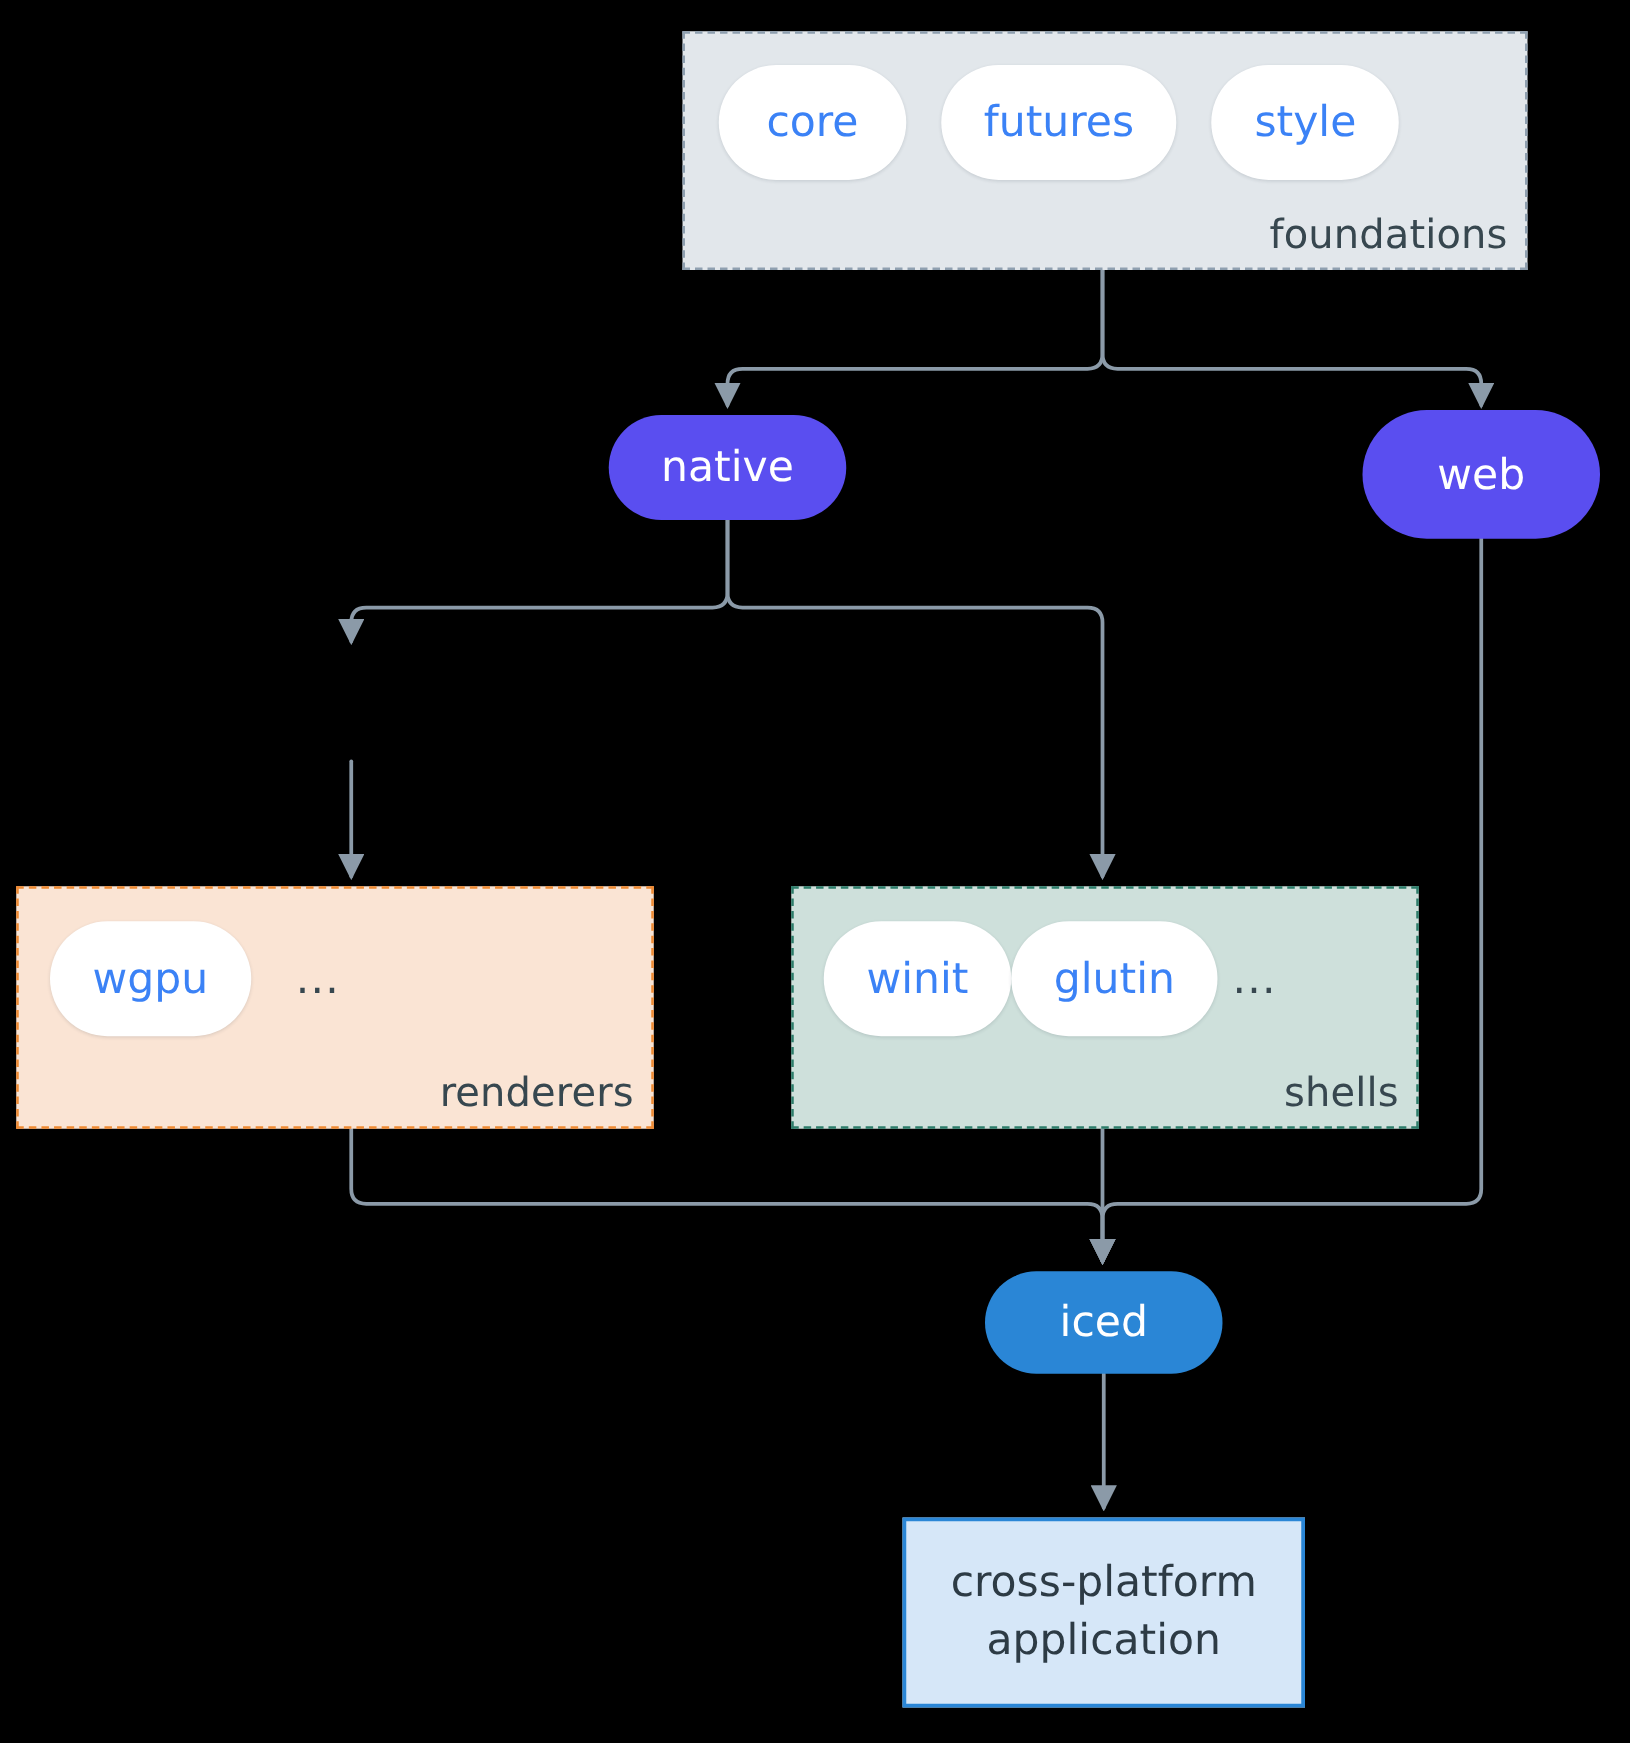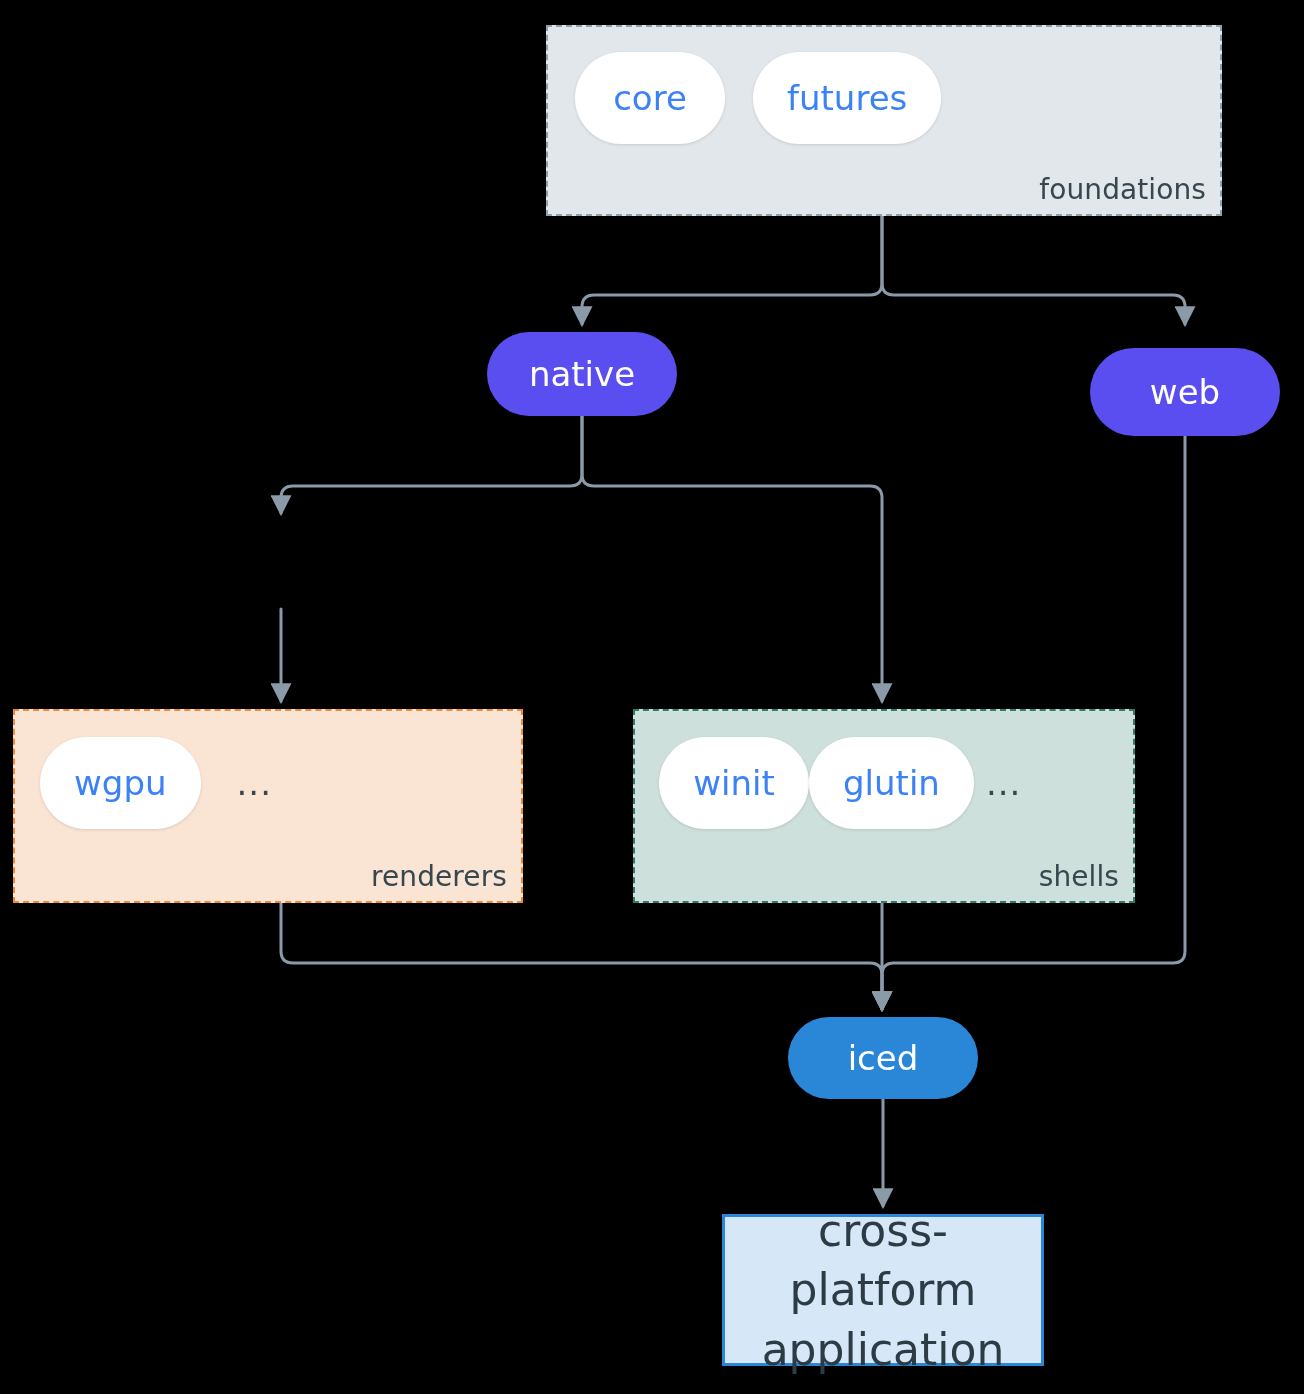--- a/index.html
+++ b/index.html
@@ -32,21 +32,21 @@
   }
   
   .cluster {
     position: absolute;
     box-sizing: border-box;
   }
   .cluster .cluster-label {
     position: absolute;
     right: 14px;
     bottom: 8px;
-    font-size: 28px;
+    font-size: 32px;
     color: #37474f;
     letter-spacing: 0.1px;
     white-space: nowrap;
   }
   .cluster .pill-row {
     position: absolute;
     left: 0;
     top: 0;
     display: flex;
     align-items: center;
@@ -126,23 +126,23 @@
   }
   #node-native {
     left: 487px;
     top: 332px;
     width: 190px;
     height: 84px;
     background: #5a4ef0;
   }
   #node-web {
     left: 1090px;
-    top: 348px;
-    width: 190px;
-    height: 88px;
+    top: 328px;
+    width: 190px;
+    height: 103px;
     background: #5a4ef0;
   }
   #node-graphics {
     left: 188px;
     top: 521px;
     width: 190px;
     height: 88px;
     background: #e4823c;
   }
   #node-iced {
@@ -159,21 +159,21 @@
     top: 1214px;
     width: 322px;
     height: 152px;
     background: #d6e7f8;
     border: 3px solid #2a86d6;
     box-sizing: border-box;
     display: flex;
     flex-direction: column;
     align-items: center;
     justify-content: center;
-    font-size: 44px;
+    font-size: 34px;
     color: #2d3b45;
     line-height: 1.35;
     text-align: center;
   }
 </style>
 </head>
 <body>
 
 <div id="canvas">
 
@@ -200,20 +200,21 @@
 
     <path d="M 1185 416 L 1185 951 Q 1185 963 1173 963 L 894 963 Q 882 963 882 975 L 882 1009" fill="none" stroke="#8b9aa8" stroke-width="3" stroke-linecap="round" marker-end="url(#arrow)"></path>
 
     <path d="M 883 1099 L 883 1206" fill="none" stroke="#8b9aa8" stroke-width="3" stroke-linecap="round" marker-end="url(#arrow)"></path>
   </svg>
 
   <div class="cluster" id="cluster-foundations">
     <div class="pill-row">
       <div class="pill-white">core</div>
       <div class="pill-white">futures</div>
+      <div class="pill-white">style</div>
     </div>
     <div class="cluster-label">foundations</div>
   </div>
 
   <div class="cluster" id="cluster-renderers">
     <div class="pill-row">
       <div class="pill-white">wgpu</div>
       <div class="ellipsis">...</div>
     </div>
     <div class="cluster-label">renderers</div>

